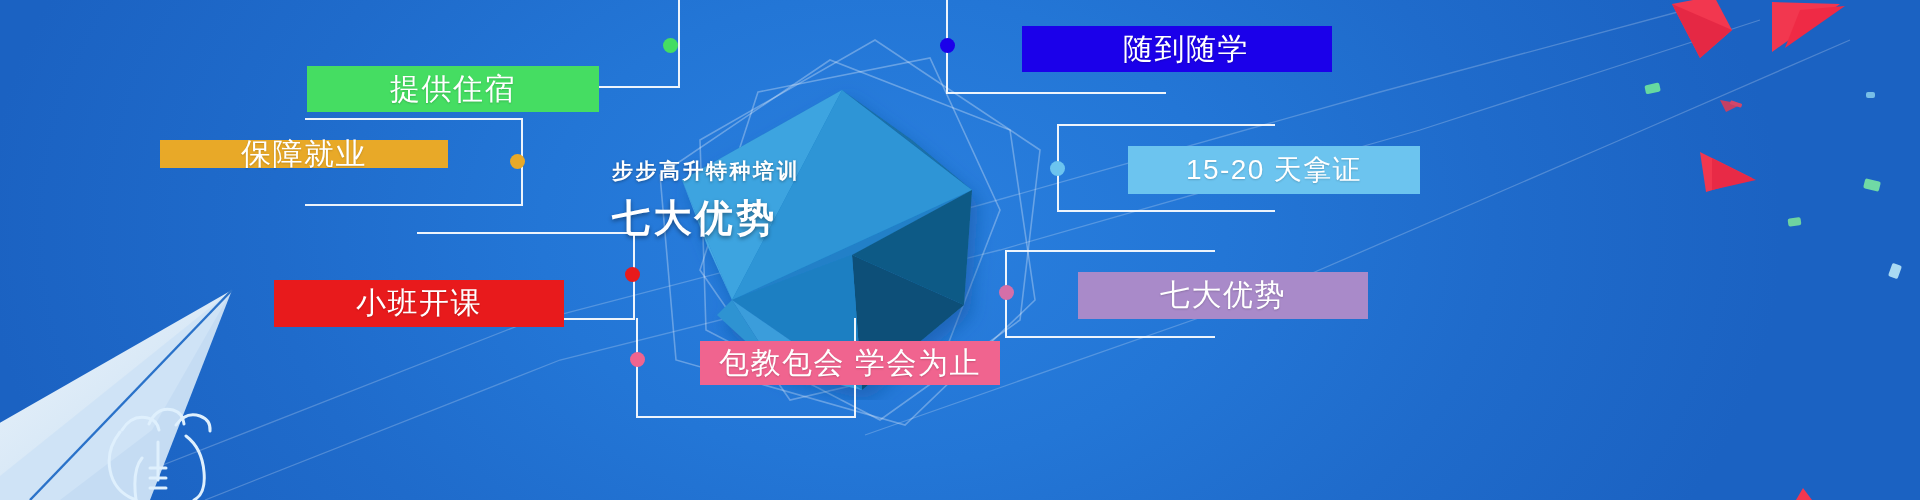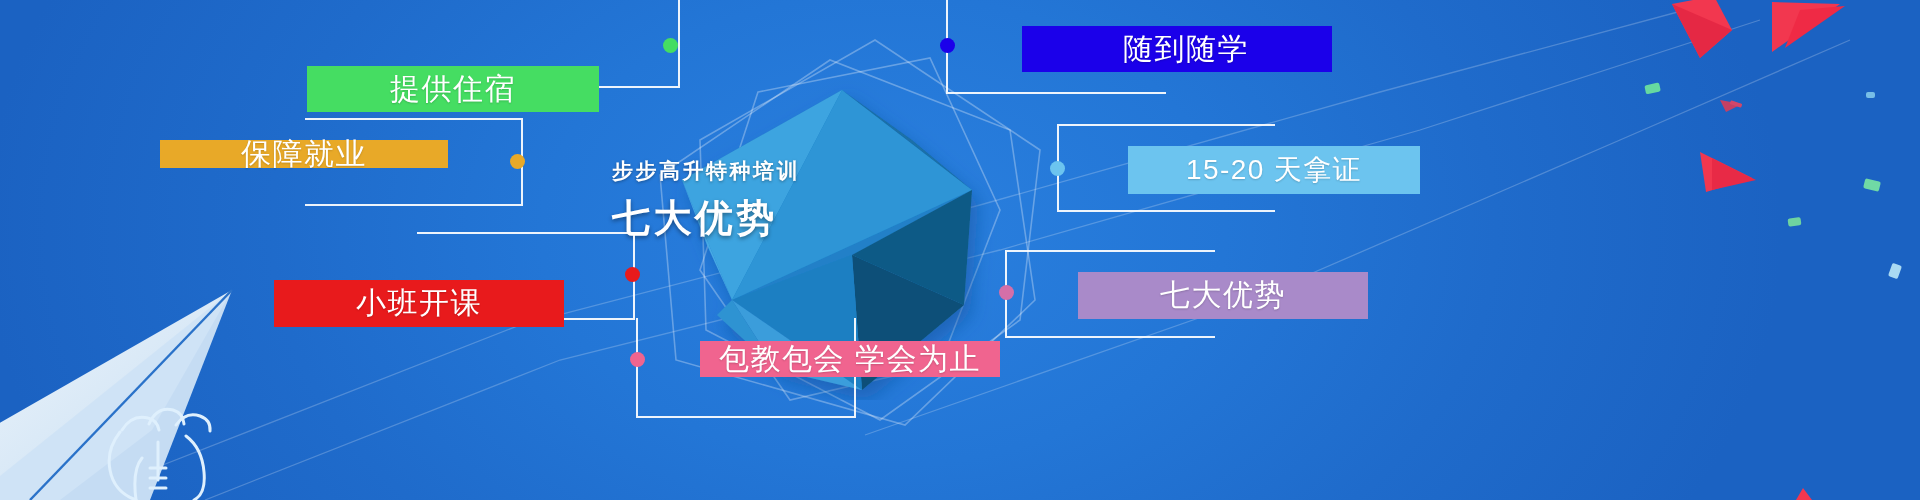--- a/index.html
+++ b/index.html
@@ -36,21 +36,21 @@
   .chip.c-purple{background:#a98ac9;}
   .chip.c-pink  {background:#f0648f;}
 
   
   #chip-lodging   {left:307px;  top:26px;  width:292px; height:46px; font-size:30px;}
   #chip-anytime   {left:1022px; top:26px;  width:292px; height:46px; font-size:30px;}
   #chip-employment{left:160px;  top:140px; width:288px; height:28px; font-size:30px;}
   #chip-certdays  {left:1128px; top:146px; width:292px; height:48px; font-size:28px;}
   #chip-smallclass{left:274px;  top:253px; width:290px; height:47px; font-size:30px;}
   #chip-shortcourse{left:1078px;top:272px; width:290px; height:47px; font-size:30px;}
-  #chip-guarantee {left:700px;  top:341px; width:300px; height:36px; font-size:30px;}
+  #chip-guarantee {left:700px;  top:341px; width:300px; height:44px; font-size:30px;}
 
   
   #crystal{position:absolute;left:612px;top:70px;width:430px;height:330px;}
   #center-text{
     position:absolute;left:612px;top:160px;width:430px;
     color:#fff;pointer-events:none;
   }
   #center-sub{
     font-size:21px;font-weight:700;letter-spacing:.12em;
     text-shadow:0 1px 3px rgba(0,0,0,.35);

